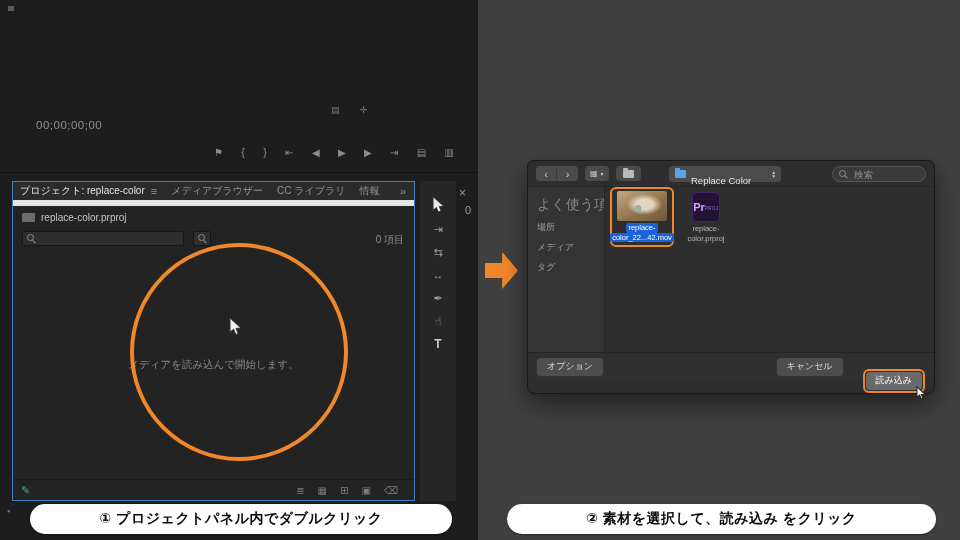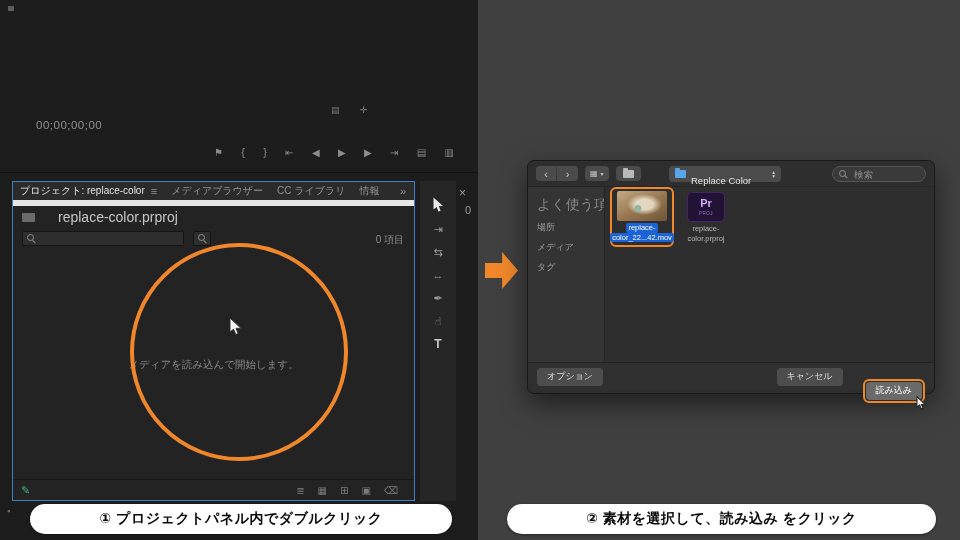--- a/index.html
+++ b/index.html
@@ -18,21 +18,21 @@
 
   
   .project-panel{position:absolute;left:12px;top:181px;width:403px;height:320px;background:#232323;border:1px solid #3f7fc4;}
   .tabbar{height:24px;background:#2b2b2b;border-bottom:6px solid #e5e5e5;display:flex;align-items:center;font-size:10px;overflow:hidden;white-space:nowrap;}
   .tab{display:flex;align-items:center;padding:0 7px;height:100%;color:#969696;}
   .tab.active{color:#e3e3e3;}
   .menu-ic{margin-left:6px;color:#9a9a9a;font-size:11px;}
   .overflow{margin-left:auto;padding-right:8px;color:#969696;font-size:11px;}
   .projrow{display:flex;align-items:center;height:22px;padding-left:9px;gap:6px;}
   .proj-ic{width:13px;height:9px;background:#6b6b6b;border-radius:1px;}
-  .proj-name{color:#c6c6c6;font-size:14px;margin-left:17px;}
+  .proj-name{color:#c6c6c6;font-size:10px;}
   .searchrow{position:relative;height:24px;}
   .searchbox{position:absolute;left:9px;top:3px;width:162px;height:15px;background:#2e2e2e;border:1px solid #161616;border-radius:2px;display:flex;align-items:center;padding:0 4px;gap:4px;}
   .searchinput{flex:1;min-width:0;background:transparent;border:none;outline:none;color:#ccc;font-size:10px;}
   .searchin{position:absolute;left:180px;top:3px;width:18px;height:15px;background:#2e2e2e;border:1px solid #161616;border-radius:2px;display:flex;align-items:center;justify-content:center;}
   .count{position:absolute;right:10px;top:5px;color:#8f8f8f;font-size:10px;}
   .mag{width:9px;height:9px;position:relative;display:inline-block;flex:0 0 auto;}
   .mag::before{content:"";position:absolute;width:5px;height:5px;border:1.2px solid #909090;border-radius:50%;left:0;top:0;}
   .mag::after{content:"";position:absolute;width:3.5px;height:1.2px;background:#909090;transform:rotate(45deg);left:5px;top:6.5px;}
   .empty-msg{position:absolute;left:0;right:0;top:176px;text-align:center;color:#878787;font-size:10.5px;}
   .pfooter{position:absolute;left:0;right:0;bottom:0;height:21px;border-top:1px solid #191919;display:flex;align-items:center;padding:0 8px;}
@@ -83,24 +83,24 @@
   .fitem{display:flex;flex-direction:column;align-items:center;}
   .ring .fitem{padding-top:2px;}
   .thumb{width:50px;height:30px;border-radius:2px;background:
       radial-gradient(circle at 42% 58%, #8fb7a8 0 9%, rgba(0,0,0,0) 11%),
       radial-gradient(ellipse at 55% 45%, rgba(235,225,205,.9) 0 22%, rgba(235,225,205,0) 45%),
       linear-gradient(150deg,#c3aa84,#95744d 55%,#6d5638);}
   .fname{margin-top:2px;display:flex;flex-direction:column;align-items:center;line-height:9.5px;}
   .fname span{font-size:7.5px;color:#b8b8b8;white-space:nowrap;}
   .fname.sel span{background:#1d63d8;color:#fff;border-radius:2px;padding:0 2px;}
   .fitem.item2{position:absolute;left:76px;top:5px;width:48px;}
-  .pricon{width:38px;height:30px;background:#221233;border:1px solid #46246b;border-radius:5px;display:flex;flex-direction:column;align-items:center;justify-content:center;}
+  .pricon{width:28px;height:30px;background:#221233;border:1px solid #46246b;border-radius:5px;display:flex;flex-direction:row;align-items:center;justify-content:center;}
   .pr{color:#d4a8ff;font-weight:bold;font-size:11px;line-height:11px;}
   .proj{color:#9a6fe0;font-size:4.5px;letter-spacing:.5px;margin-top:2px;}
-  .dfooter{position:absolute;left:0;right:0;bottom:3px;height:28px;border-top:1px solid #242424;display:flex;align-items:center;padding:0 9px;background:#303030;border-radius:0 0 7px 7px;}
+  .dfooter{position:absolute;left:0;right:0;bottom:13px;height:28px;border-top:1px solid #242424;display:flex;align-items:center;padding:0 9px;background:#303030;border-radius:0 0 7px 7px;}
   .dbtn{background:#4d4d4d;border-radius:4px;color:#e0e0e0;font-size:9px;padding:2.5px 10px;white-space:nowrap;}
   .dright{margin-left:auto;display:flex;align-items:center;gap:20px;}
   .ring2{position:relative;display:inline-flex;border:2.5px solid var(--accent,#f0872b);border-radius:6px;padding:1px;margin-top:28px;}
   .dbtn.primary{background:#6a6a6a;color:#fff;}
   .cursor2{position:absolute;right:-3px;bottom:-9px;}
 
   
   .banner{position:absolute;top:504px;height:30px;background:#fff;border-radius:15px;display:flex;align-items:center;justify-content:center;color:#0a0a0a;font-weight:bold;font-size:14px;letter-spacing:.5px;box-shadow:0 1px 3px rgba(0,0,0,.4);}
   .b1{left:30px;width:422px;}
   .b2{left:507px;width:429px;}

